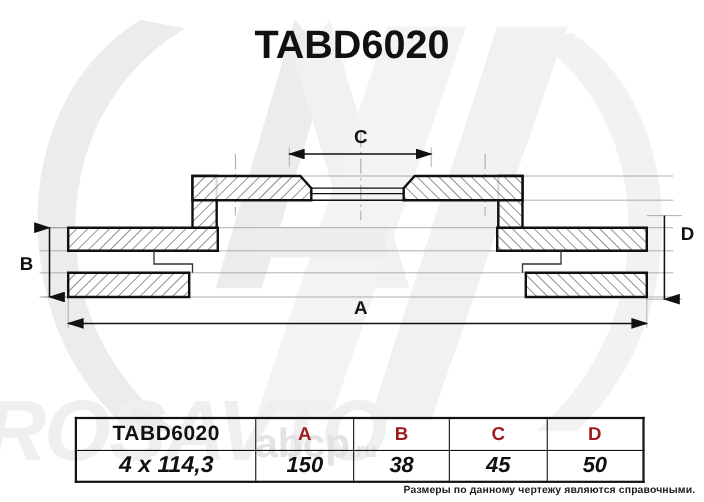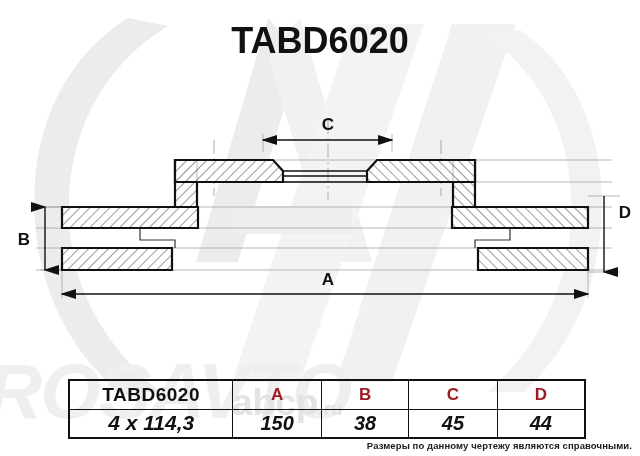--- a/index.html
+++ b/index.html
@@ -241,20 +241,20 @@
       <td class="col-a hdr-dim">A</td>
       <td class="col-b hdr-dim">B</td>
       <td class="col-c hdr-dim">C</td>
       <td class="col-d hdr-dim">D</td>
     </tr>
     <tr>
       <td class="col-part val-part">4 x 114,3</td>
       <td class="col-a val-dim">150</td>
       <td class="col-b val-dim">38</td>
       <td class="col-c val-dim">45</td>
-      <td class="col-d val-dim">44</td>
+      <td class="col-d val-dim">50</td>
     </tr>
   </tbody>
     </table>
 
   <div id="footnote">Размеры по данному чертежу являются справочными.</div>
 
 </div>
 
 </body></html>

